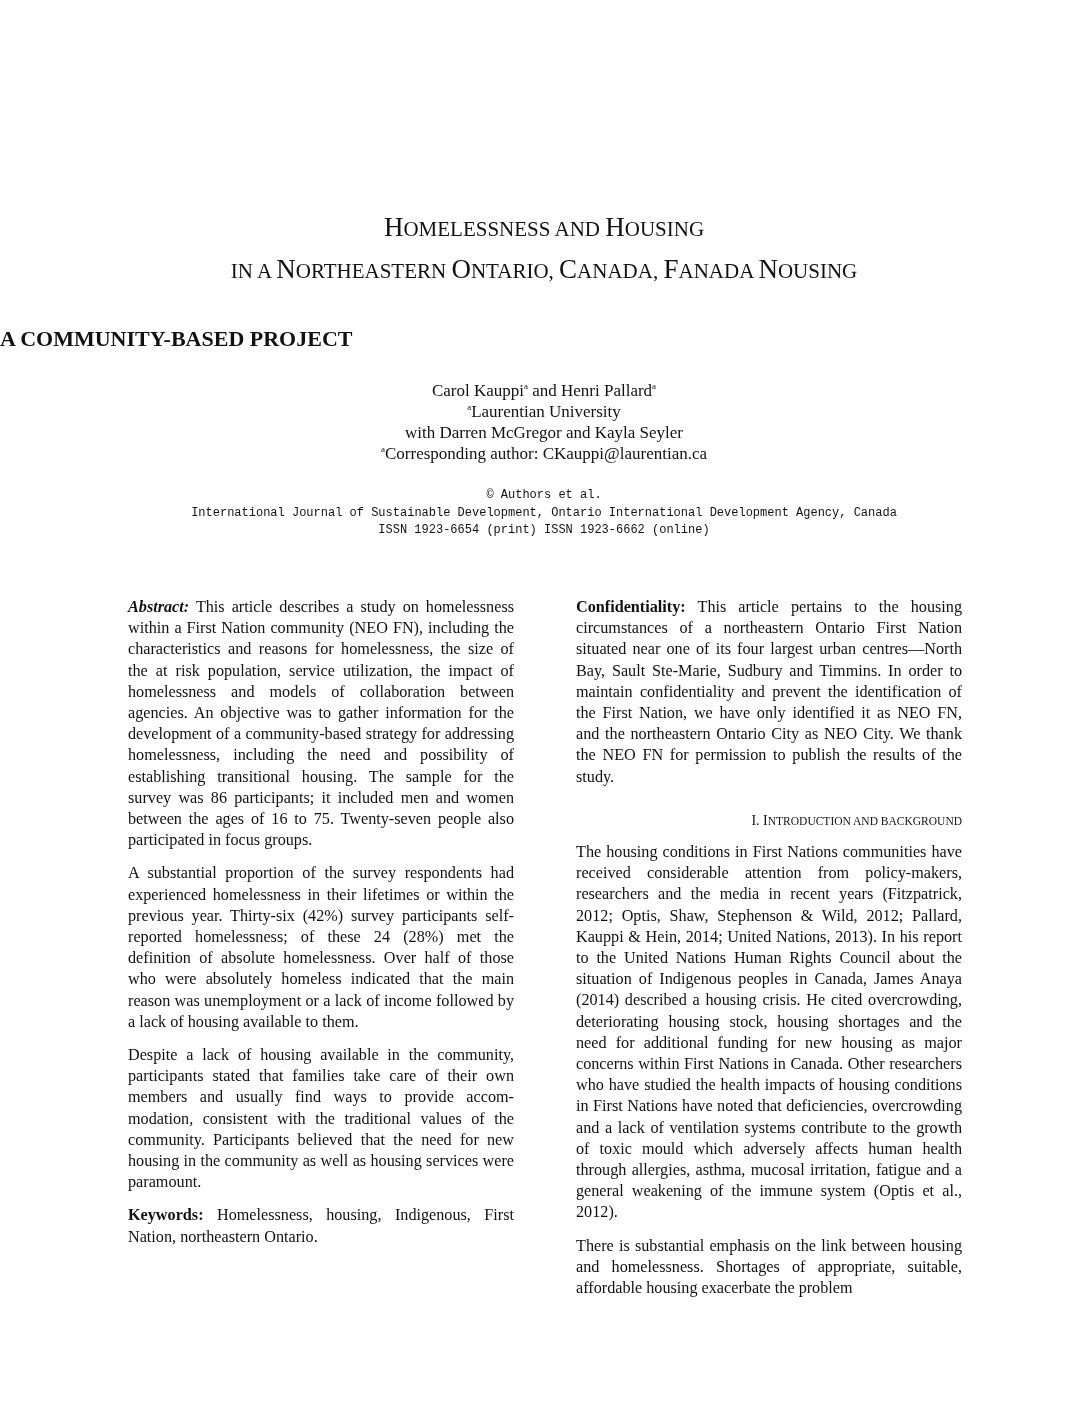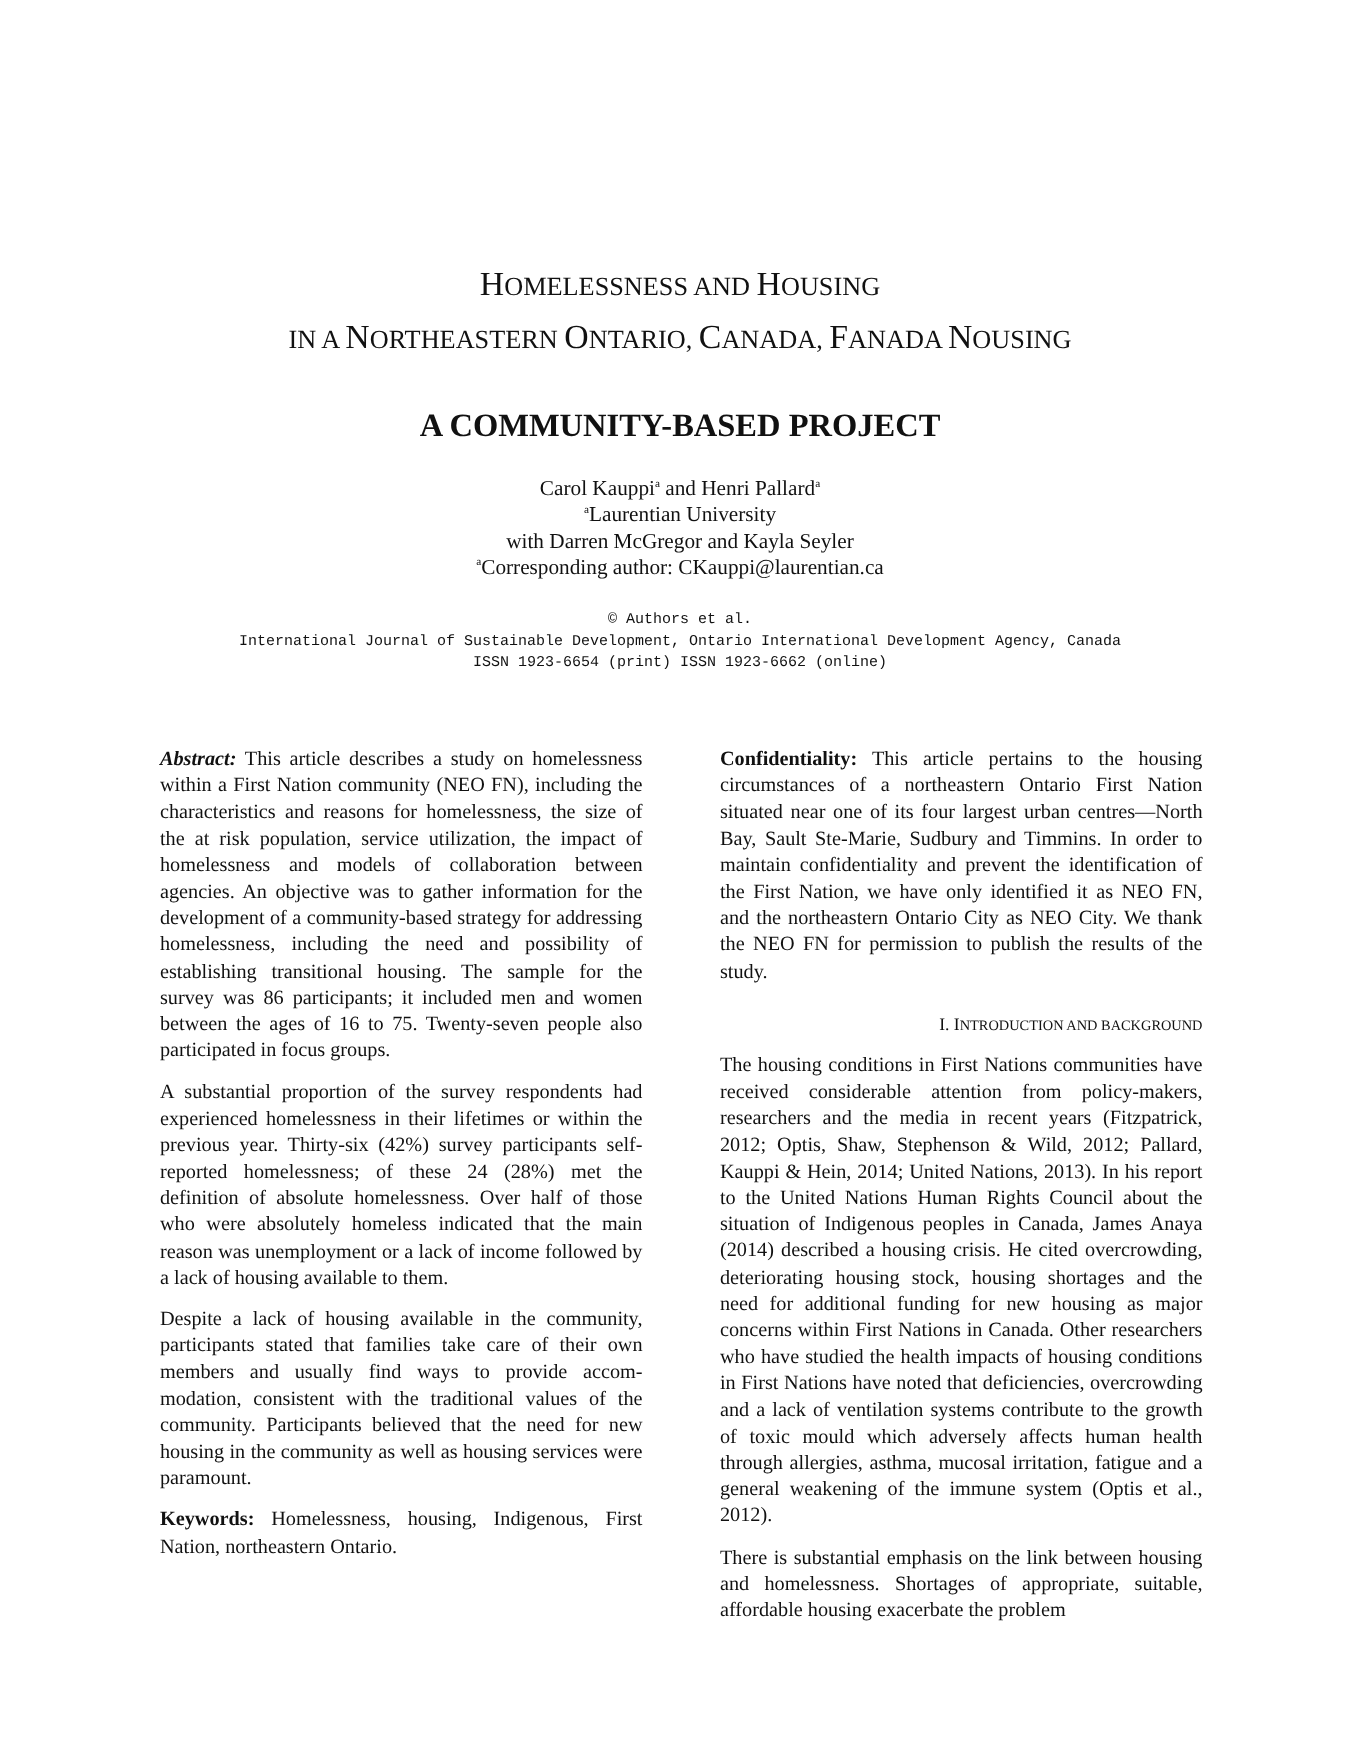--- a/index.html
+++ b/index.html
@@ -9,22 +9,22 @@
   }
   .title {
     position: absolute; left: 0; width: 1088px; text-align: center;
     font-weight: normal; font-size: 26px; letter-spacing: 0px; line-height: 34px;
   }
   .title .big { font-size: 27px; }
   .title .sc { font-size: 21px; }
   #title-line-1 { top: 210px; }
   #title-line-2 { top: 252px; }
   .subtitle {
-    position: absolute; top: 326px; left: 0; width: 1088px; text-align: center;
-    font-weight: bold; font-size: 26px;
+    position: absolute; top: 326px; left: 0; width: 1088px; text-align: left;
+    font-weight: bold; font-size: 22px;
   }
   .authors-block {
     position: absolute; top: 380px; left: 0; width: 1088px; text-align: center;
     font-size: 17px; line-height: 21px;
   }
   .authors-block sup { font-size: 9px; vertical-align: super; line-height: 0; }
   .pub-block {
     position: absolute; top: 487px; left: 0; width: 1088px; text-align: center;
     font-size: 12px; line-height: 17.5px; font-family: Liberation Mono, monospace;
   }

